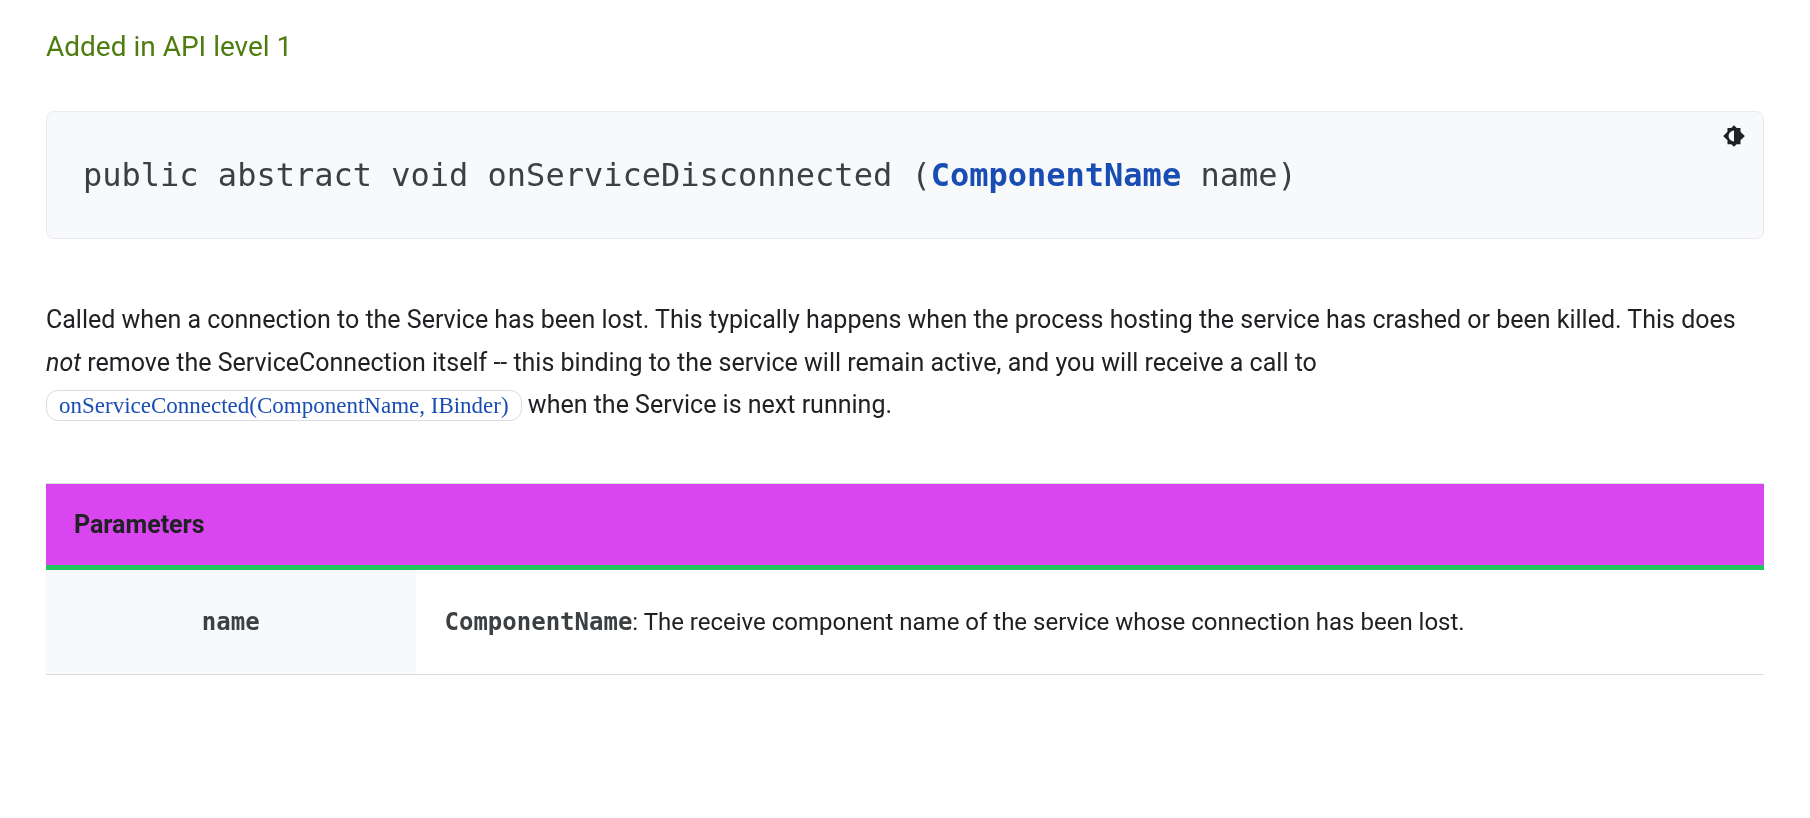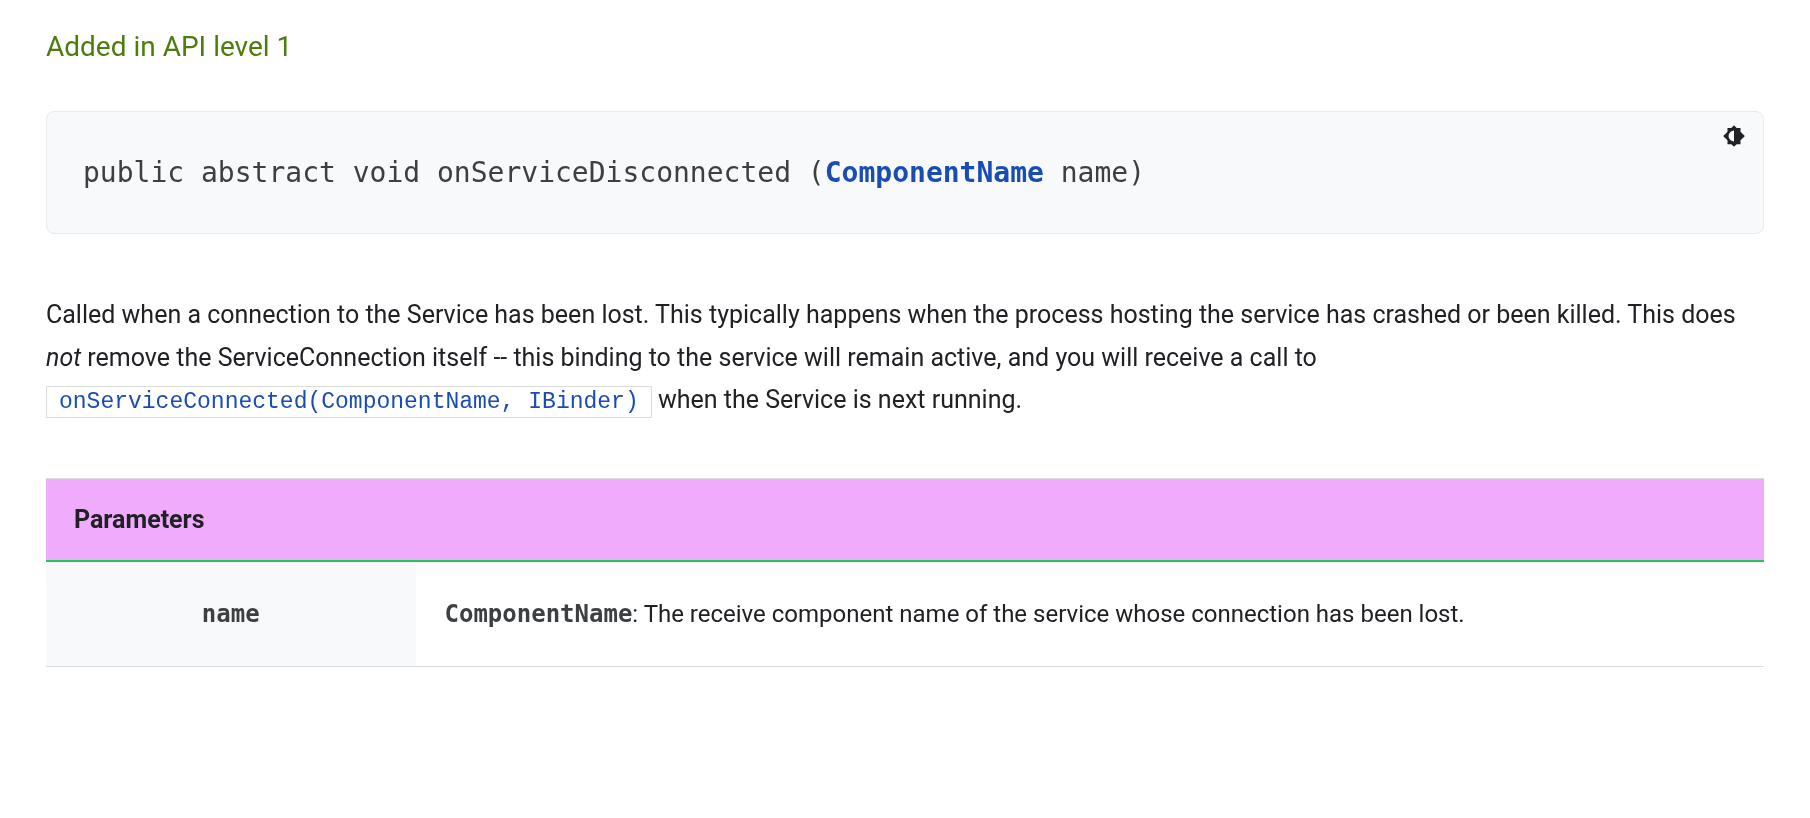--- a/index.html
+++ b/index.html
@@ -32,21 +32,21 @@
   .codeblock-wrap {
     position: relative;
     margin-bottom: 60px;
   }
   .codeblock {
     background: #f7f9fb;
     border: 1px solid #e8eaed;
     border-radius: 8px;
     padding: 44px 36px;
     font-family: ui-monospace, "SFMono-Regular", Menlo, Consolas, monospace;
-    font-size: 28px;
+    font-size: 32px;
     color: #3c4043;
     white-space: pre;
     overflow-x: auto;
   }
   .codeblock .type-link {
     color: #1a4db3;
     font-weight: 700;
     text-decoration: none;
   }
   .theme-toggle {
@@ -66,43 +66,43 @@
   }
   .theme-toggle svg { width: 26px; height: 26px; }
   .description {
     font-size: 25px;
     line-height: 1.7;
     color: #202124;
     margin: 0 0 56px 0;
   }
   .description em { }
   .inline-code {
-    font-family: Liberation Mono, monospace;
+    font-family: Liberation Serif, serif;
     font-size: 23px;
     color: #1a4db3;
     background: #fff;
     border: 1px solid #dadce0;
-    border-radius: 0;
+    border-radius: 12px;
     padding: 2px 12px;
     text-decoration: none;
     white-space: nowrap;
   }
   .param-table {
     width: 100%;
     border-collapse: collapse;
     border-top: 1px solid #dadce0;
   }
   .param-table th {
     text-align: left;
     font-size: 25px;
     font-weight: 700;
     color: #202124;
-    background: #f0abfc;
+    background: #d946ef;
     padding: 26px 28px;
-    border-bottom: 2px solid #22c55e;
+    border-bottom: 5px solid #22c55e;
   }
   .param-table td {
     vertical-align: top;
     padding: 38px 28px;
     font-size: 24px;
     border-bottom: 1px solid #dadce0;
   }
   .param-table td.param-name {
     background: #f8f9fa;
     font-family: ui-monospace, "SFMono-Regular", Menlo, Consolas, monospace;

